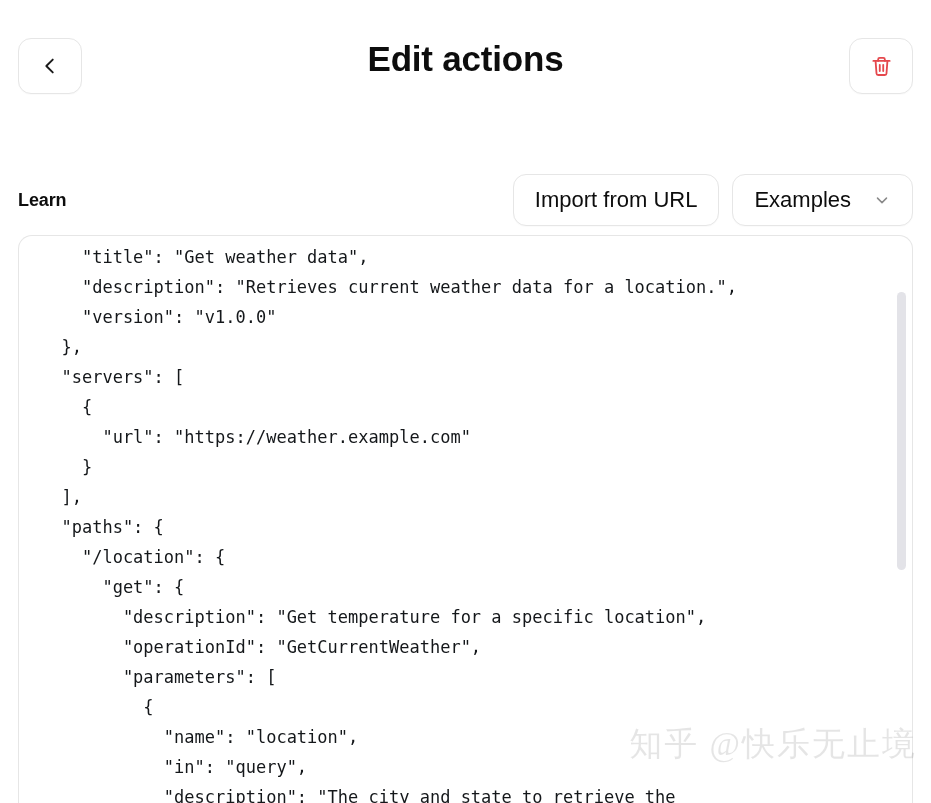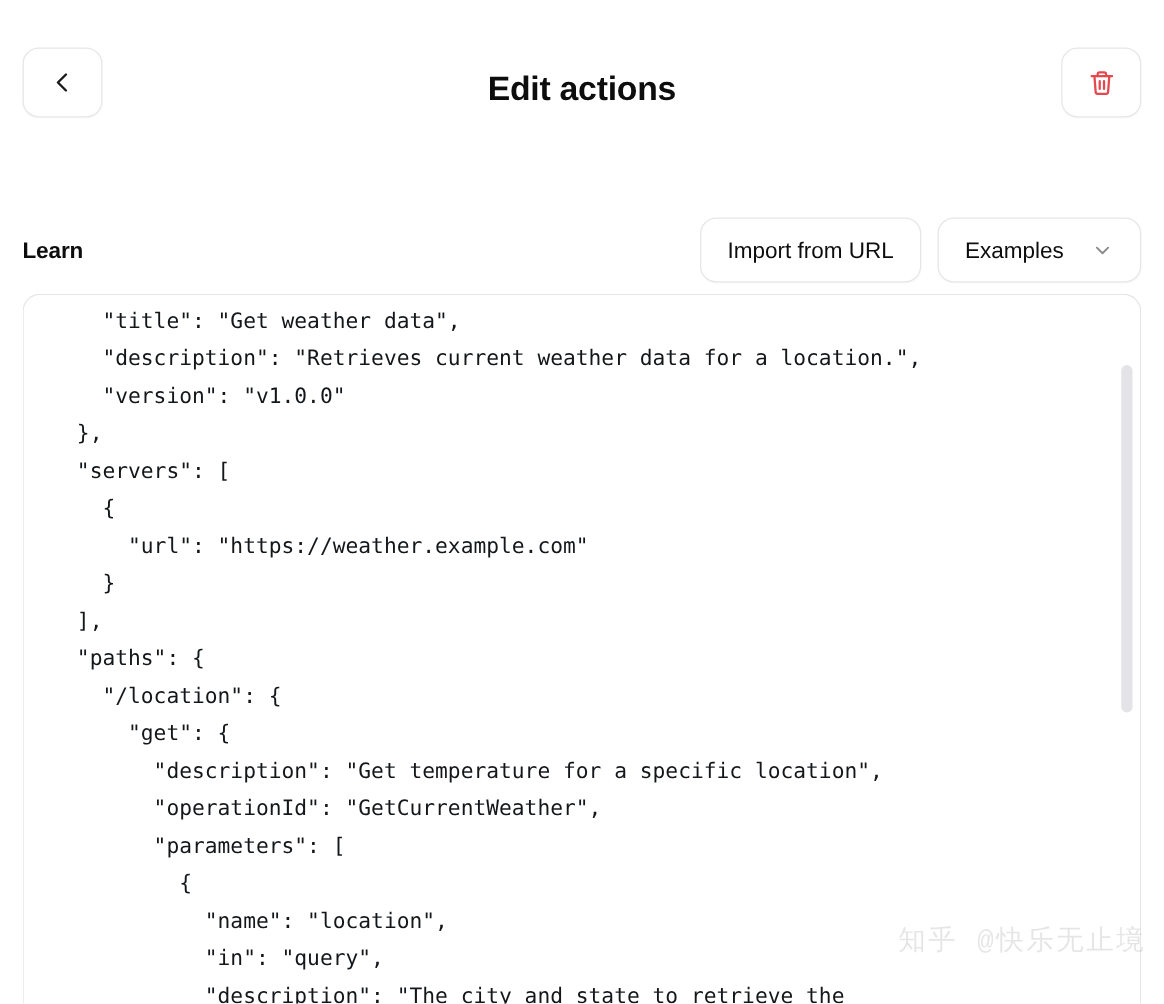--- a/index.html
+++ b/index.html
@@ -34,26 +34,26 @@
     justify-content: center;
     cursor: pointer;
     box-shadow: 0 1px 1px rgba(0,0,0,0.02);
   }
   .icon-btn.back { left: 18px; top: 38px; }
   .icon-btn.trash { right: 18px; top: 38px; }
   .icon-btn svg { display: block; }
 
   .title {
     text-align: center;
-    font-size: 27px;
+    font-size: 35px;
     font-weight: 700;
     color: #0d0d0d;
     letter-spacing: -0.2px;
     line-height: 34px;
-    margin: 16px;
+    margin: 4px;
     padding: 0 90px;
   }
   .subtitle {
     text-align: center;
     font-size: 16.5px;
     color: #9a9a9a;
     line-height: 27px;
     margin: 8px auto 0;
     width: 710px;
     font-weight: 400;
@@ -87,21 +87,21 @@
   }
   .pill-btn {
     border: 1px solid #e6e6e6;
     border-radius: 13px;
     background: #ffffff;
     height: 52px;
     padding: 0 21px;
     display: flex;
     align-items: center;
     gap: 22px;
-    font-size: 18px;
+    font-size: 22px;
     color: #0d0d0d;
     cursor: pointer;
     white-space: nowrap;
     font-family: "Liberation Sans", sans-serif;
     box-shadow: 0 1px 1px rgba(0,0,0,0.02);
   }
   .pill-btn .chev { display: flex; align-items: center; }
 
   
   .code-wrap {
@@ -145,23 +145,23 @@
     border-radius: 5px;
     background: #e3e3e8;
     cursor: pointer;
   }
 
   
   .watermark {
     position: absolute;
     right: 14px;
     bottom: 36px;
-    font-size: 22px;
+    font-size: 33px;
     color: rgba(0,0,0,0.10);
-    font-family: Liberation Mono, monospace;
+    font-family: Liberation Serif, serif;
     letter-spacing: 2px;
     pointer-events: none;
     user-select: none;
     white-space: nowrap;
   }
 </style>
 </head>
 <body>
 
 <div class="page">

